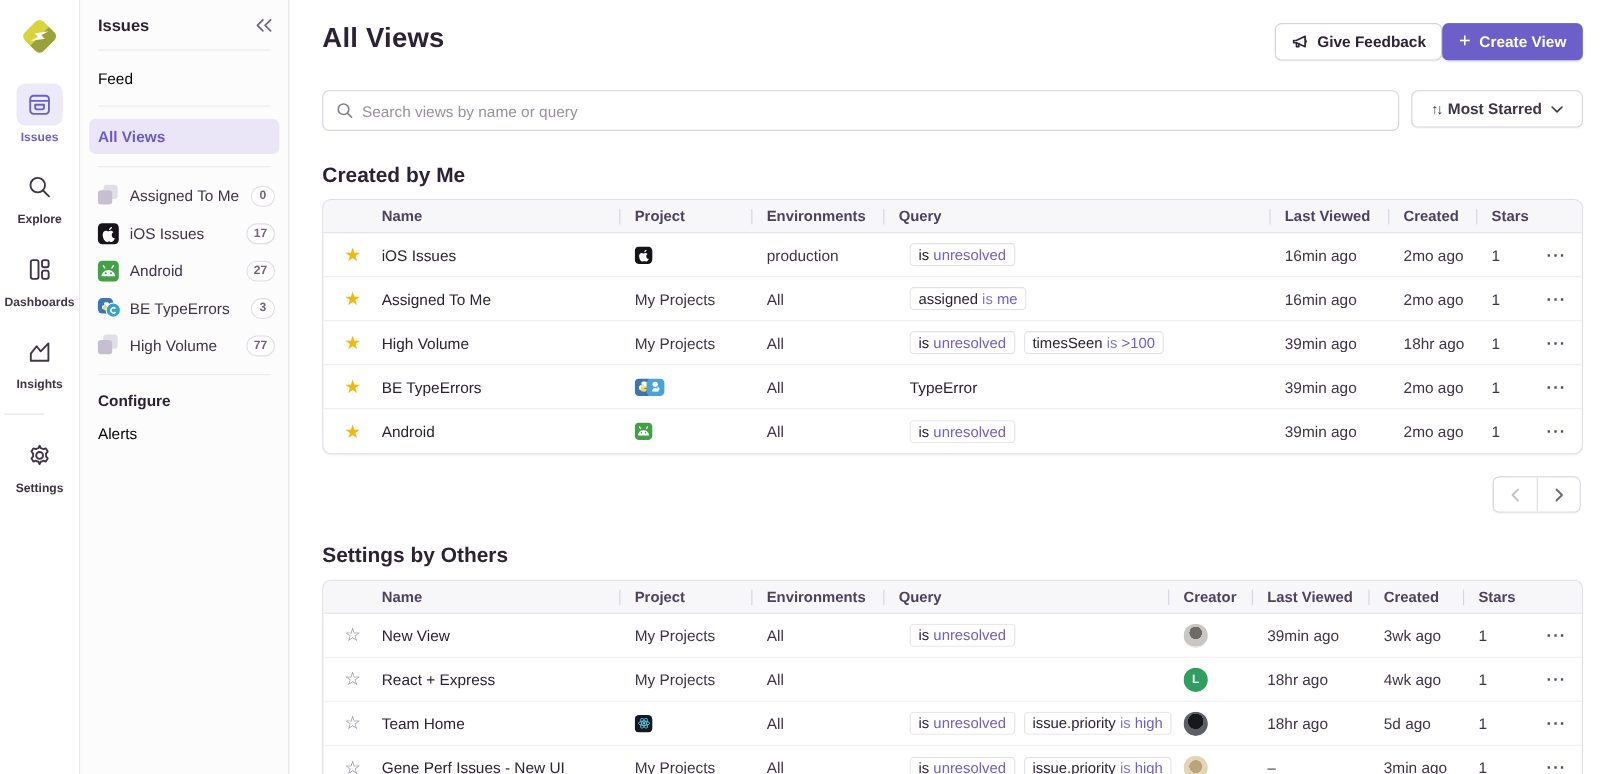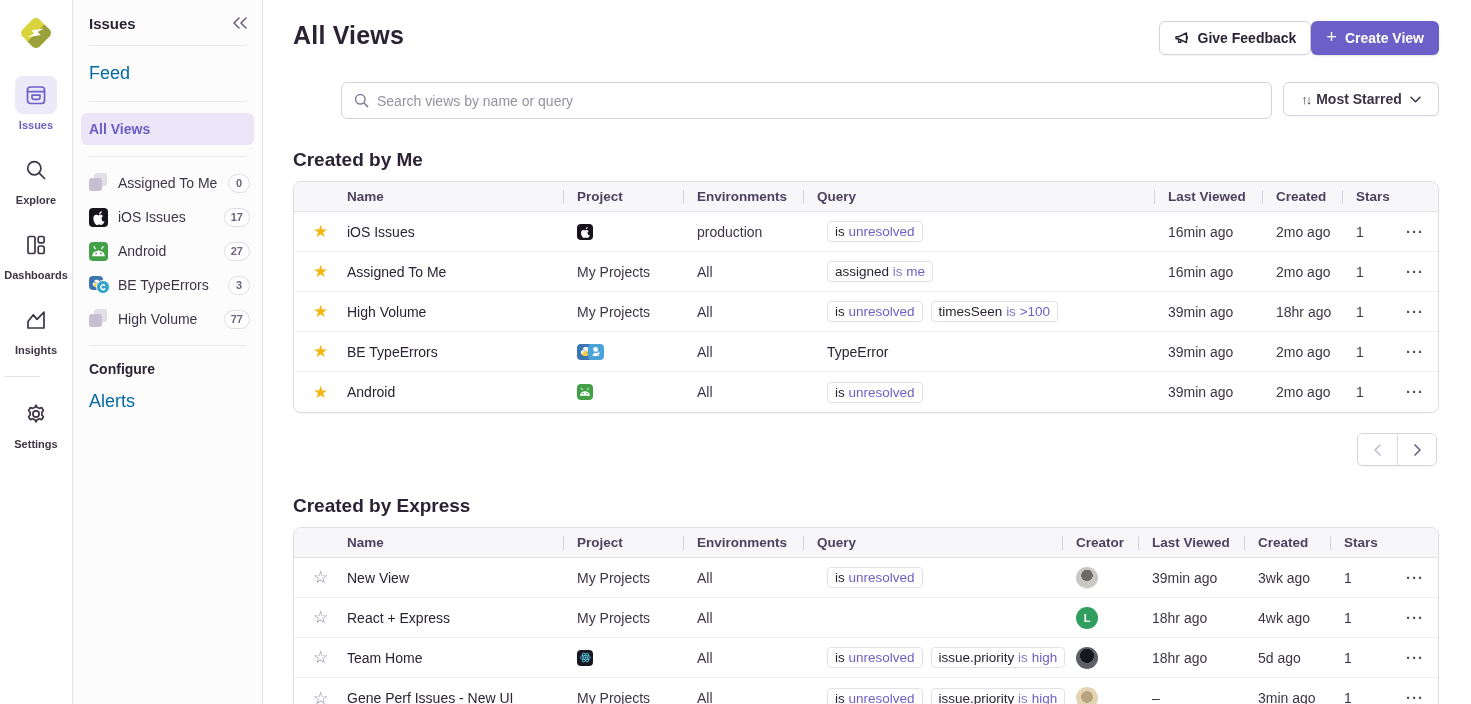--- a/index.html
+++ b/index.html
@@ -22,41 +22,41 @@
   .rail-divider { width:36px; height:1px; background:#e6e2ea; margin:2px 0 18px 0; }
   
   .sidebar {
     width:190px; flex:0 0 190px; border-right:1px solid #e6e2ea; background:#fcfcfd;
     display:flex; flex-direction:column; padding-top:10px;
   }
   .sb-header { display:flex; align-items:center; justify-content:space-between; padding:0 14px 0 16px; height:26px; }
   .sb-title { font-size:15px; font-weight:700; color:#2b2233; }
   .sb-collapse { color:#71637e; cursor:pointer; display:flex; }
   .sb-divider { height:1px; background:#ecE8f0; background:#ece8f0; margin:9px 16px; }
-  .sb-link { font-size:18px; color:#0369a1; padding:8px 16px; cursor:pointer; }
+  .sb-link { font-size:14px; color:#000000; padding:8px 16px; cursor:pointer; }
   .sb-selected { margin:2px 8px; padding:8px 8px; background:#ebe6f7; border-radius:6px;
                  color:#6a5cc5; font-size:14px; font-weight:600; cursor:pointer; }
   .sb-section-head { display:flex; align-items:center; justify-content:space-between; padding:6px 16px; }
   .sb-section-title { font-size:14px; font-weight:700; color:#2b2233; }
   .sb-chevron { color:#857d92; display:flex; cursor:pointer; }
   .sb-item { display:flex; align-items:center; gap:9px; padding:7px 12px 7px 16px; cursor:pointer; }
   .sb-item-icon { width:20px; height:20px; flex:0 0 20px; position:relative; }
   .sb-item-label { flex:1; font-size:14px; color:#3e3446; white-space:nowrap; overflow:hidden; }
   .sb-count { min-width:22px; height:19px; padding:0 6px; border:1px solid #e0dce5; border-radius:10px;
               font-size:11px; font-weight:600; color:#71637e; display:flex; align-items:center; justify-content:center; background:#fff; }
   
   .main { flex:1; padding:21px 32px 0 30px; overflow:hidden; }
   .page-head { display:flex; align-items:flex-start; justify-content:space-between; margin-bottom:27px; }
   .page-title { font-size:25px; font-weight:700; color:#2b2233; letter-spacing:.2px; }
   .head-actions { display:flex; }
   .btn { display:flex; align-items:center; gap:8px; height:34px; padding:0 14px; border-radius:6px;
          font-size:14px; font-weight:600; cursor:pointer; border:1px solid transparent; }
   .btn-default { background:#fff; border-color:#d7d2de; color:#2b2233; box-shadow:0 1px 1px rgba(43,34,51,.04); }
   .btn-primary { background:#6c5fc7; color:#fff; box-shadow:0 1px 2px rgba(43,34,51,.15); }
-  .search-row { display:flex; gap:11px; margin-bottom:30px;margin-left:48px; }
+  .search-row { display:flex; gap:11px; margin-bottom:30px; }
   .search-box { flex:1; display:flex; align-items:center; gap:8px; height:37px; border:1px solid #d7d2de;
                 border-radius:6px; padding:0 12px; background:#fff; color:#857d92; }
   .search-box input { border:none; outline:none; flex:1; font-size:14px; font-family:inherit; color:#2b2233; background:transparent; }
   .search-box input::placeholder { color:#98909f; }
   .sort-btn { width:156px; justify-content:center; color:#3e3446; }
   .sort-arrows { font-size:13px; letter-spacing:-2px; color:#3e3446; margin-right:-2px; }
   .section-heading { font-size:19px; font-weight:700; color:#2b2233; margin-bottom:10px; }
   
   .views-table { border:1px solid #e0dce5; border-radius:8px; background:#fff; overflow:hidden;
                  box-shadow:0 1px 2px rgba(43,34,51,.04); }
@@ -455,21 +455,21 @@
         </button>
         <button class="pag-btn enabled">
           <svg width="9" height="14" viewBox="0 0 9 14" fill="none" stroke="currentColor" stroke-width="1.7" stroke-linecap="round" stroke-linejoin="round">
                 <polyline points="2,2 7,7 2,12"></polyline>
               </svg>
         </button>
       </div>
     </div>
      </section>
       <section>
-       <h2 class="section-heading">Created by Express</h2>
+       <h2 class="section-heading">Settings by Others</h2>
        <div class="views-table">
          <div class="trow thead cols-others">
             <div class="th"></div>
             <div class="th">Name</div>
             <div class="th"><span class="hsep"></span>Project</div>
             <div class="th"><span class="hsep"></span>Environments</div>
             <div class="th"><span class="hsep"></span>Query</div>
             <div class="th"><span class="hsep"></span>Creator</div>
             <div class="th"><span class="hsep"></span>Last Viewed</div>
             <div class="th"><span class="hsep"></span>Created</div>

